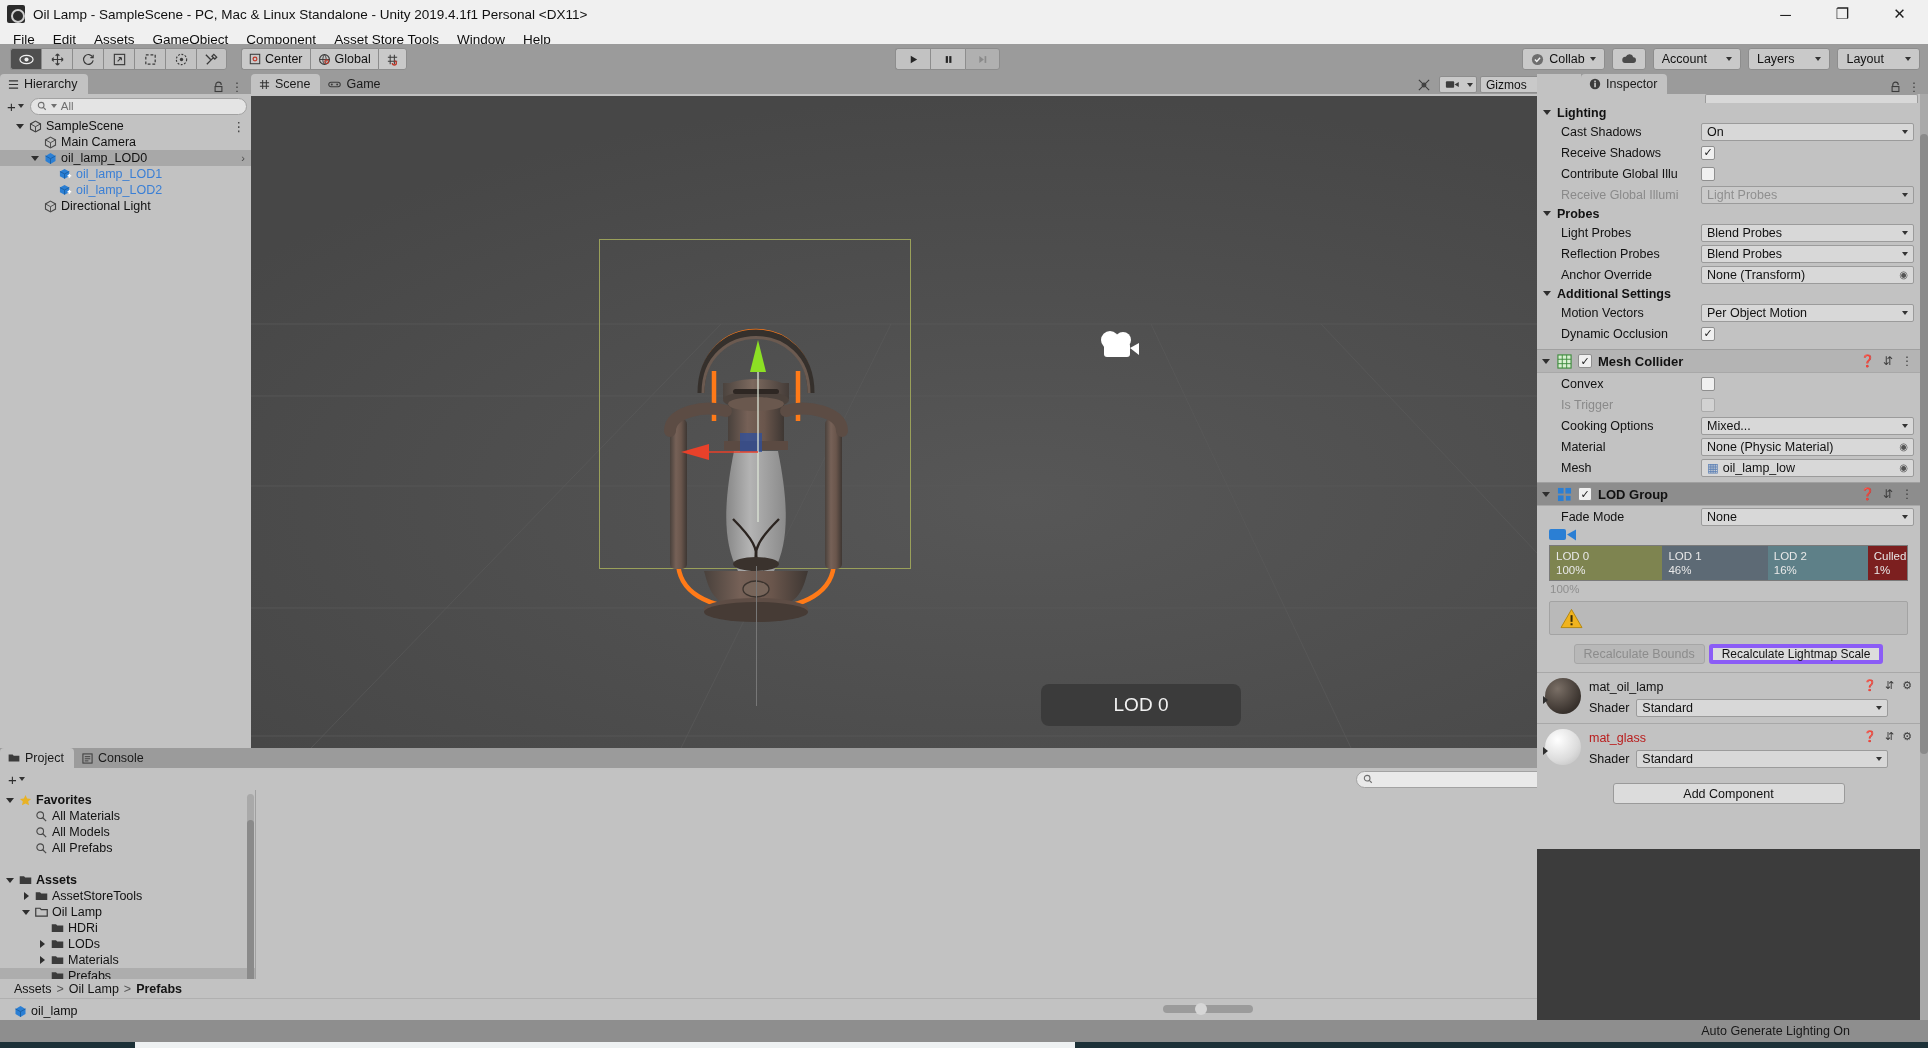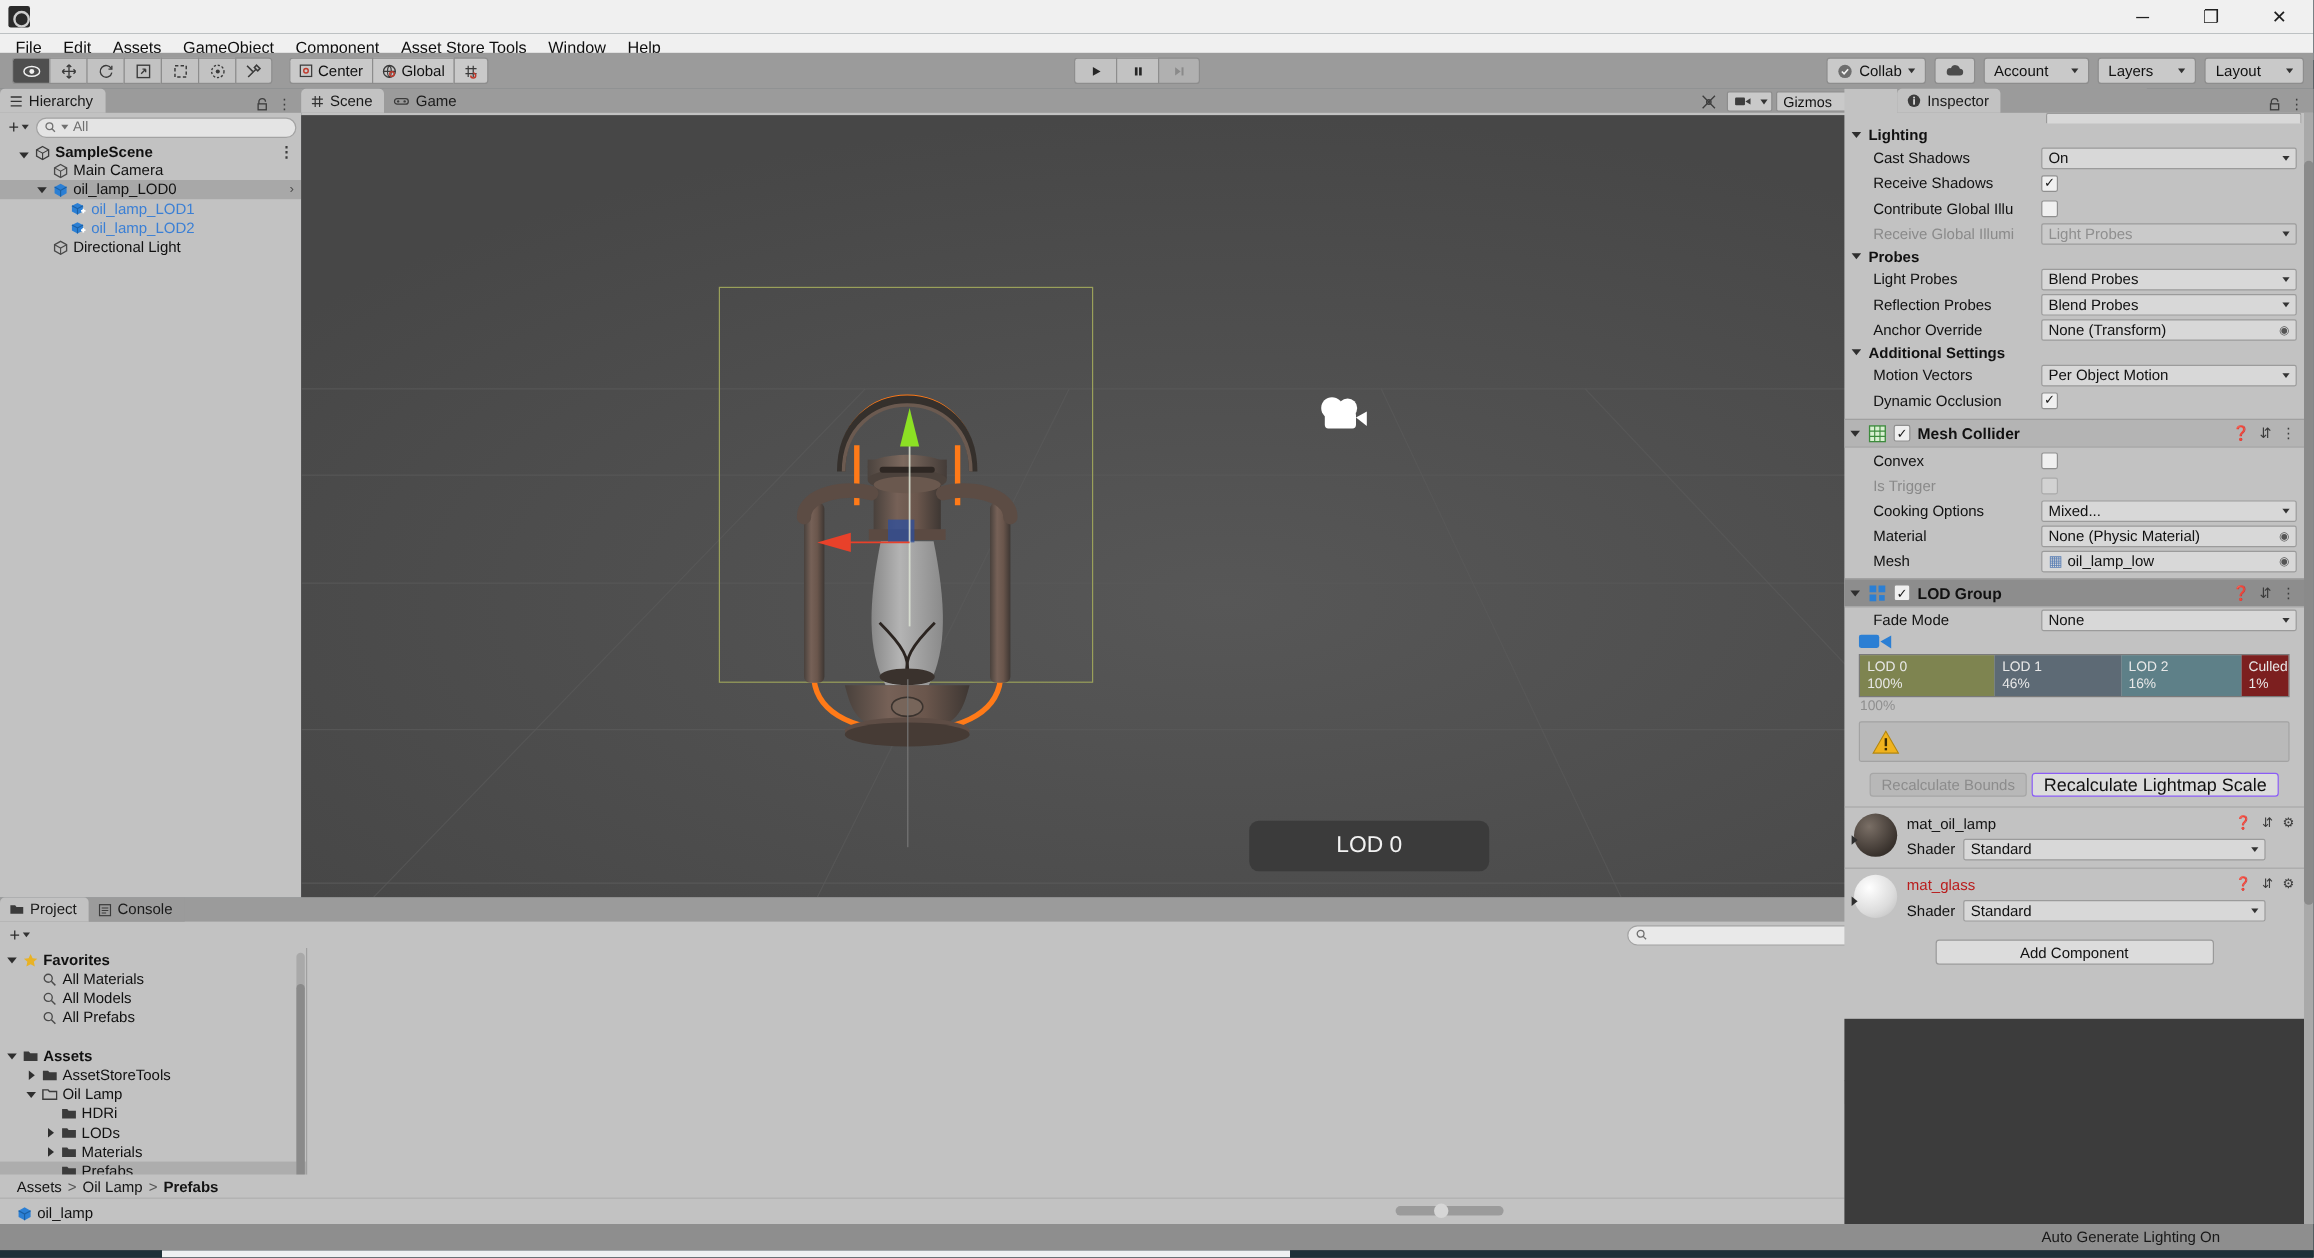--- a/index.html
+++ b/index.html
@@ -66,21 +66,21 @@
   #hierarchy { left:0; top:74px; width:251px; height:674px; }
   .h-toolrow { height:24px; display:flex; align-items:center; padding:0 4px; gap:3px; }
   .plusbtn { display:flex; align-items:center; gap:2px; font-size:15px; color:#2c2c2c;
     padding:0 3px; }
   .searchbox { flex:1; height:17px; background:#e4e4e4; border:1px solid #a2a2a2;
     border-radius:9px; display:flex; align-items:center; padding:0 6px; gap:4px;
     font-size:11.5px; color:#6f6f6f; }
   .h-tree { font-size:12.5px; color:#111; }
   .h-row { height:16px; display:flex; align-items:center; gap:4px; padding-right:6px; }
   .h-row.selected { background:#a8a8a8; }
-  .h-row.bold { font-weight:bold;align-items:flex-end; }
+  .h-row.bold { font-weight:normal; }
   .tri { width:9px; height:9px; position:relative; flex:0 0 9px; }
   .tri.down::after { content:""; position:absolute; left:0; top:2px;
     border-left:4.5px solid transparent; border-right:4.5px solid transparent;
     border-top:5px solid #2e2e2e; }
   .tri.right::after { content:""; position:absolute; left:2px; top:0;
     border-top:4.5px solid transparent; border-bottom:4.5px solid transparent;
     border-left:5px solid #2e2e2e; }
   .ico { width:13px; height:13px; flex:0 0 13px; }
 
   
@@ -156,20 +156,21 @@
   .tb-active { position:absolute; left:135px; top:1042px; width:940px; height:6px; background:#eef1f2; }
   .scrollbar-h { position:absolute; background:#a9a9a9; border-radius:4px; }
 </style>
 </head>
 <body>
 
 <div id="app">
 
   <div class="titlebar">
     <div class="tb-icon"></div>
+    <div class="tb-title">Oil Lamp - SampleScene - PC, Mac &amp; Linux Standalone - Unity 2019.4.1f1 Personal &lt;DX11&gt;</div>
     <div class="tb-btns">
       <div class="tb-btn">─</div>
       <div class="tb-btn">❐</div>
       <div class="tb-btn close">✕</div>
     </div>
   </div>
 
   <div class="menubar">
     <div class="menu-item">File</div>
     <div class="menu-item">Edit</div>
@@ -1002,21 +1003,21 @@
       <div style="margin:2px 0 0 13px;font-size:11.5px;color:#8f8f8f">100%</div>
       <div class="warnbox">
         <svg width="23" height="21" viewBox="0 0 24 22">
           <path d="M12 1.5L23 20.5H1z" fill="#f0b31e" stroke="#b2860f" stroke-width="1"></path>
           <rect x="11" y="7.5" width="2.1" height="7" fill="#3a2c05"></rect>
             <rect x="11" y="16" width="2.1" height="2.1" fill="#3a2c05"></rect>
         </svg>
       </div>
       <div style="display:flex;justify-content:center;gap:4px;margin-top:9px">
         <div style="height:20px;padding:0 9px;background:#b8b8b8;border:1px solid #a6a6a6;border-radius:3px;display:flex;align-items:center;font-size:12.5px;color:#8c8c8c">Recalculate Bounds</div>
-        <div style="height:20px;padding:0 9px;background:#dcdcdc;border:1px solid #8b5cf6;border-radius:3px;display:flex;align-items:center;font-size:15px;color:#111">Recalculate Lightmap Scale</div>
+        <div style="height:20px;padding:0 9px;background:#dcdcdc;border:4px solid #8b5cf6;border-radius:3px;display:flex;align-items:center;font-size:12px;color:#111">Recalculate Lightmap Scale</div>
       </div>
 
       
       <div id="material-cards" style="margin-top:8px">
           <div class="matcard">
             <span class="tri right" style="position: absolute; left: 4px; top: 23px;"></span>
             <div class="matprev" style="background: radial-gradient(circle at 35% 30%, rgb(122, 111, 102) 0%, rgb(58, 51, 46) 70%, rgb(36, 31, 28) 100%);"></div>
             <div style="flex: 1 1 0%;">
               <div style="font-size: 12.5px; color: rgb(17, 17, 17); padding: 2px 0px 5px;">mat_oil_lamp</div>
               <div style="display: flex; align-items: center; gap: 7px;">

